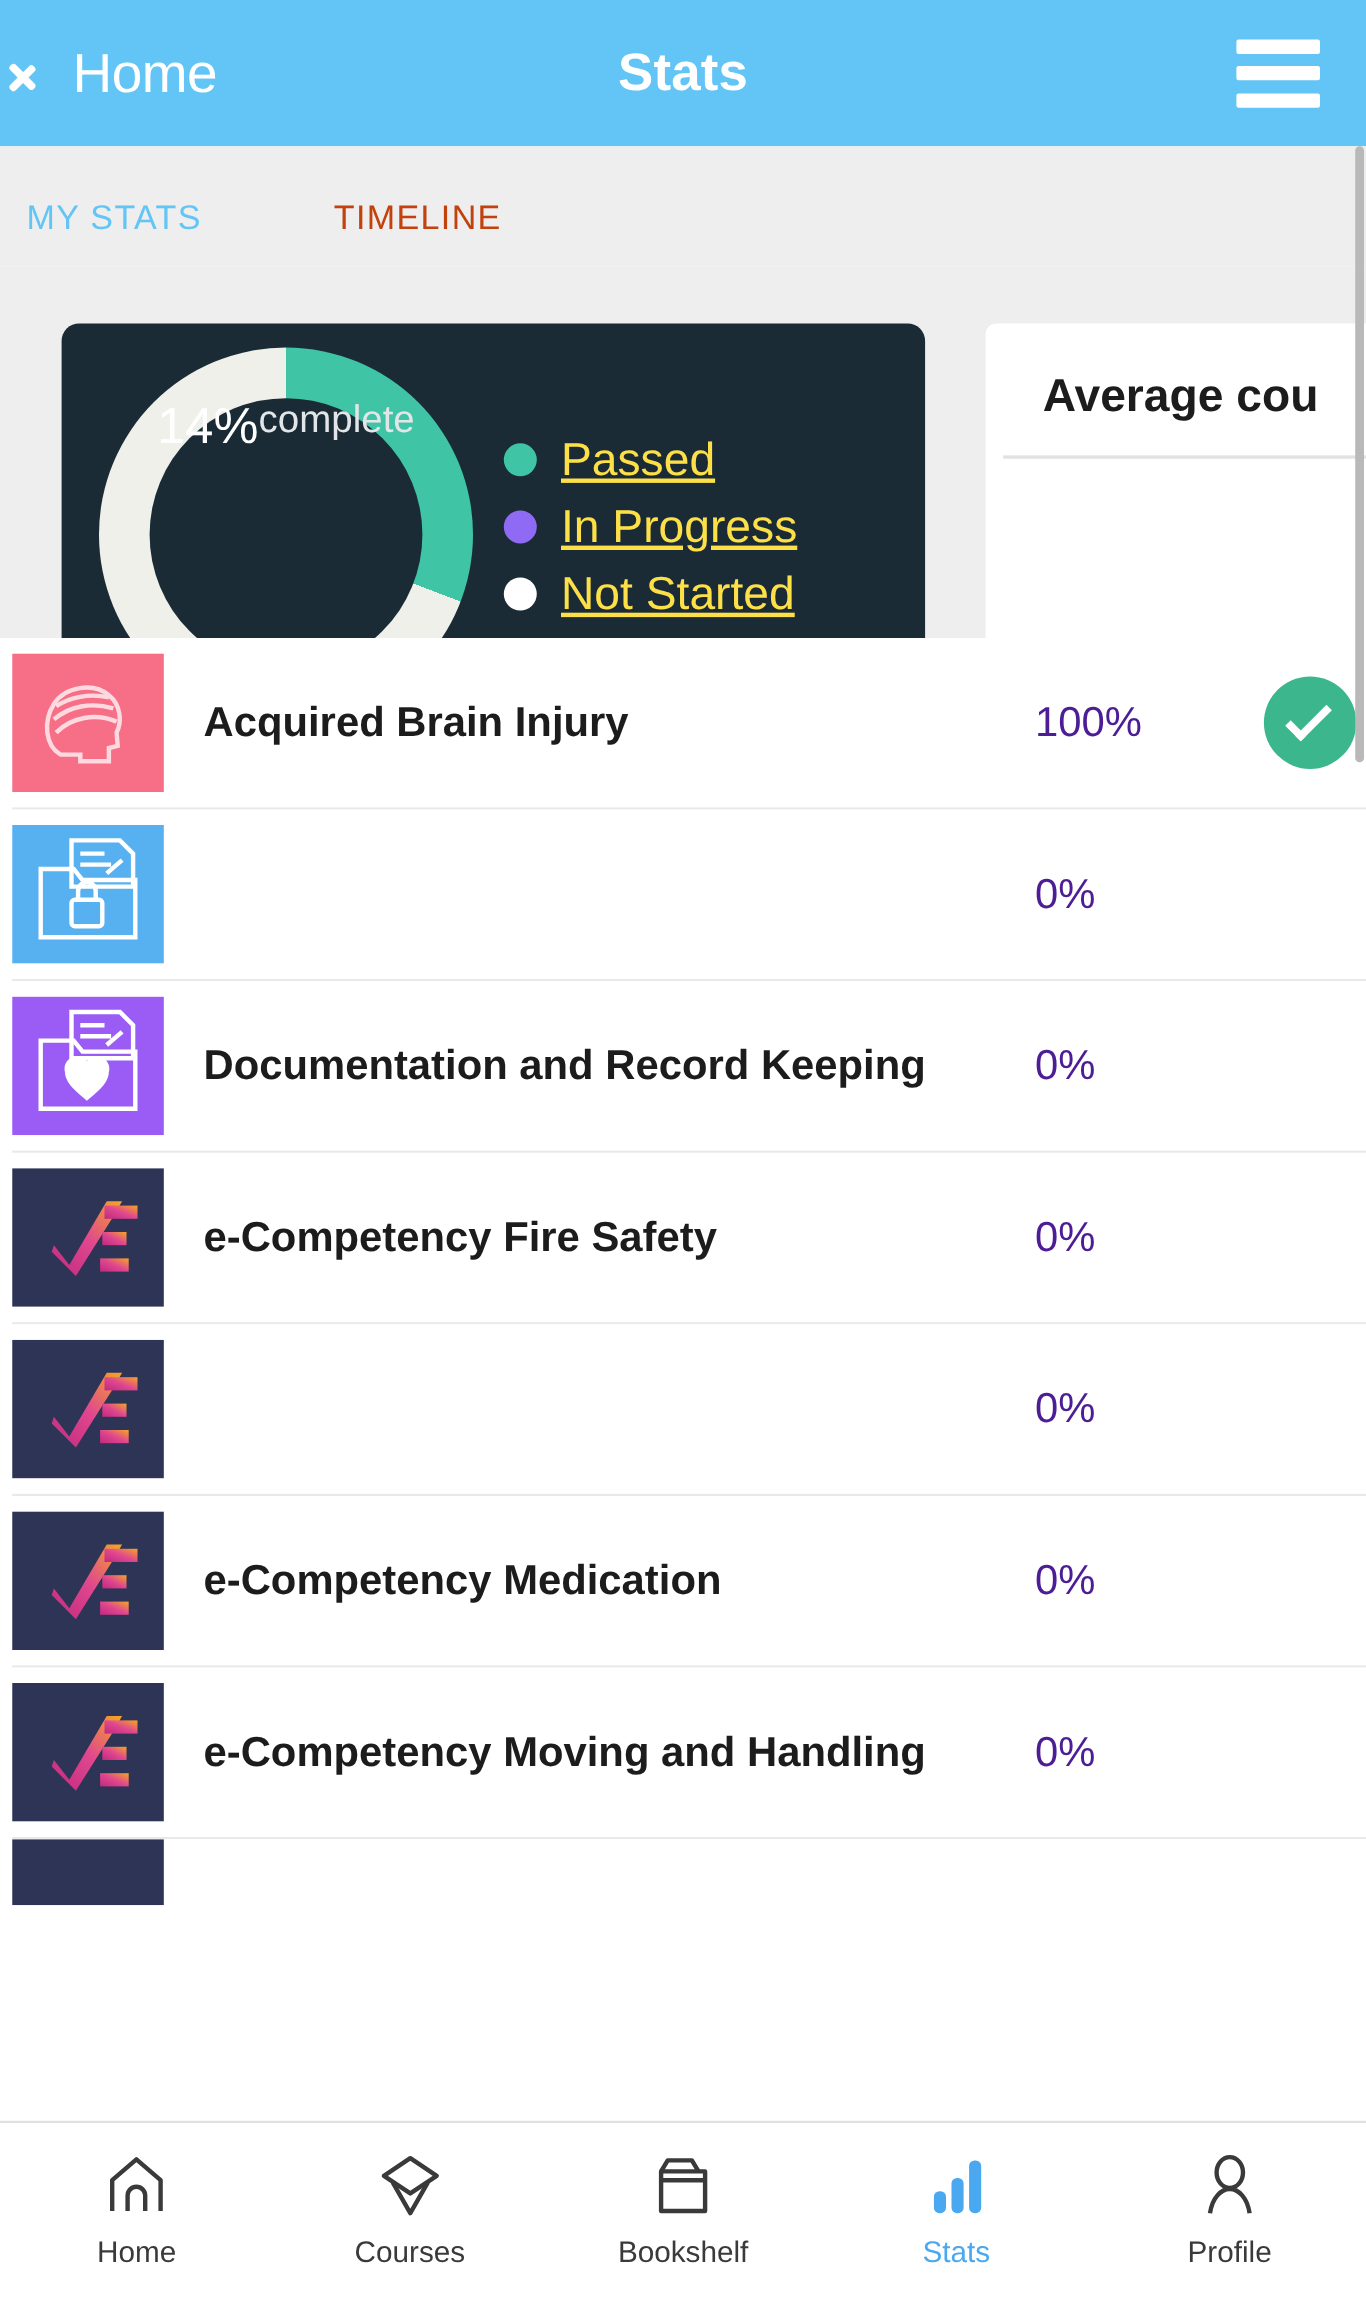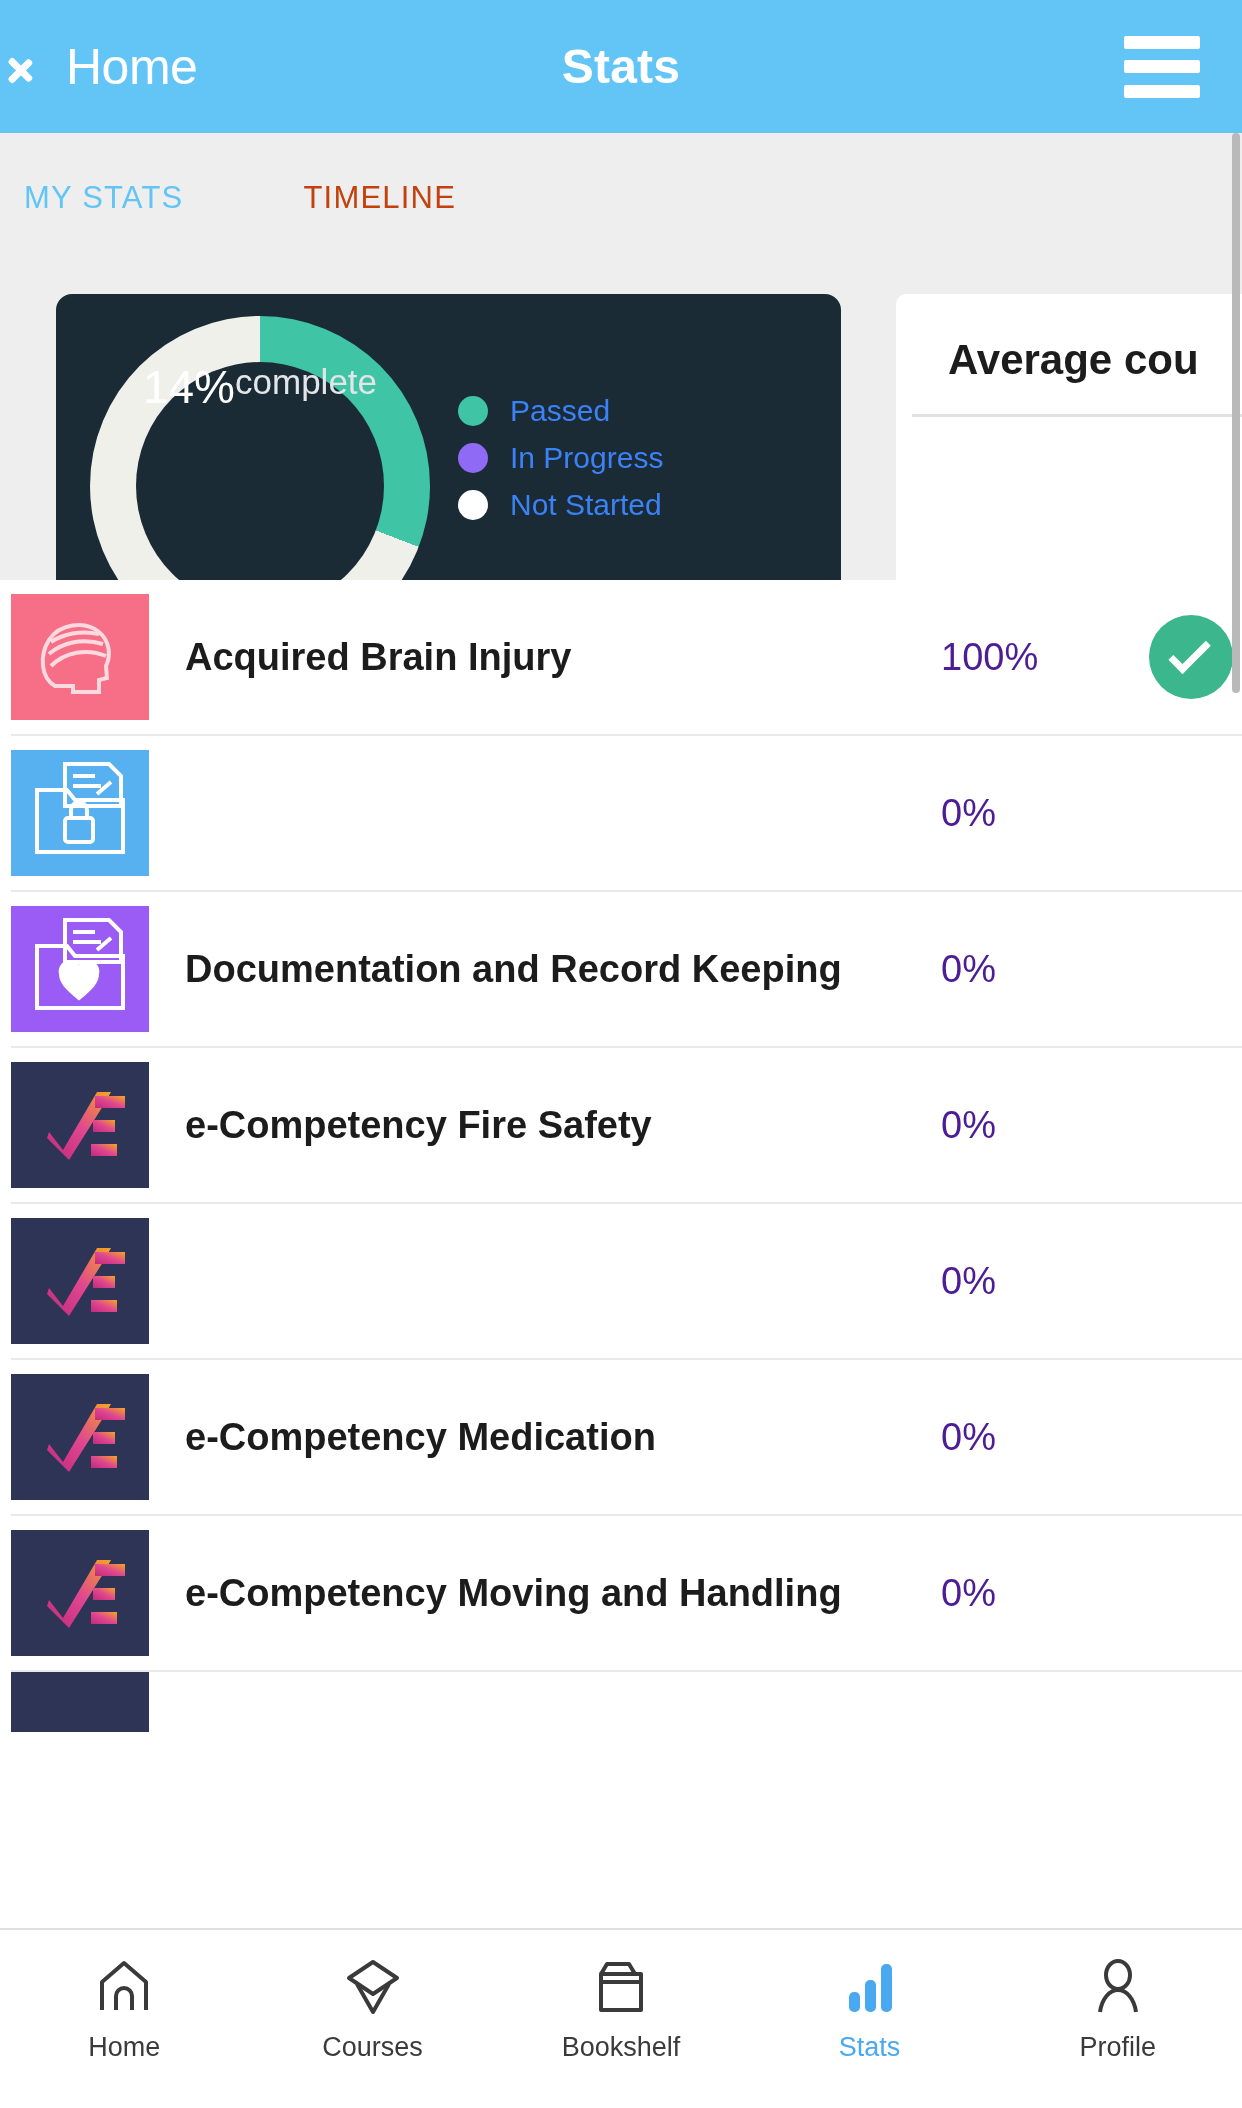--- a/index.html
+++ b/index.html
@@ -77,21 +77,21 @@
   .donut-hole {
     position: absolute; top: 46px; left: 46px; width: 248px; height: 248px;
     border-radius: 50%; background: #1a2b35;
     display: flex; flex-direction: row; justify-content: center;
   }
   .donut-pct { color: #ffffff; font-size: 46px; font-weight: 400; line-height: 1.12; }
   .donut-sub { color: #e3e6e8; font-size: 35px; font-weight: 400; }
   .legend { margin: 100px 0 0 28px; display: flex; flex-direction: column; gap: 13px; }
   .legend-row { display: flex; align-items: center; gap: 22px; }
   .legend-dot { width: 30px; height: 30px; border-radius: 50%; flex: none; }
-  .legend-label { color: #3b82f6; font-size: 30px; font-weight: 400; white-space: nowrap; }
+  .legend-label { color: #fde047; font-size: 42px; font-weight: 400; white-space: nowrap; text-decoration: underline; }
 
   .card-light {
     position: absolute; top: 52px; left: 896px; width: 640px; height: 450px;
     background: #ffffff; border-radius: 10px;
   }
   .card-light-title {
     color: #1c1c1c; font-size: 42px; font-weight: 700;
     padding: 42px 0 0 52px; white-space: nowrap;
   }
   .card-light-rule {

